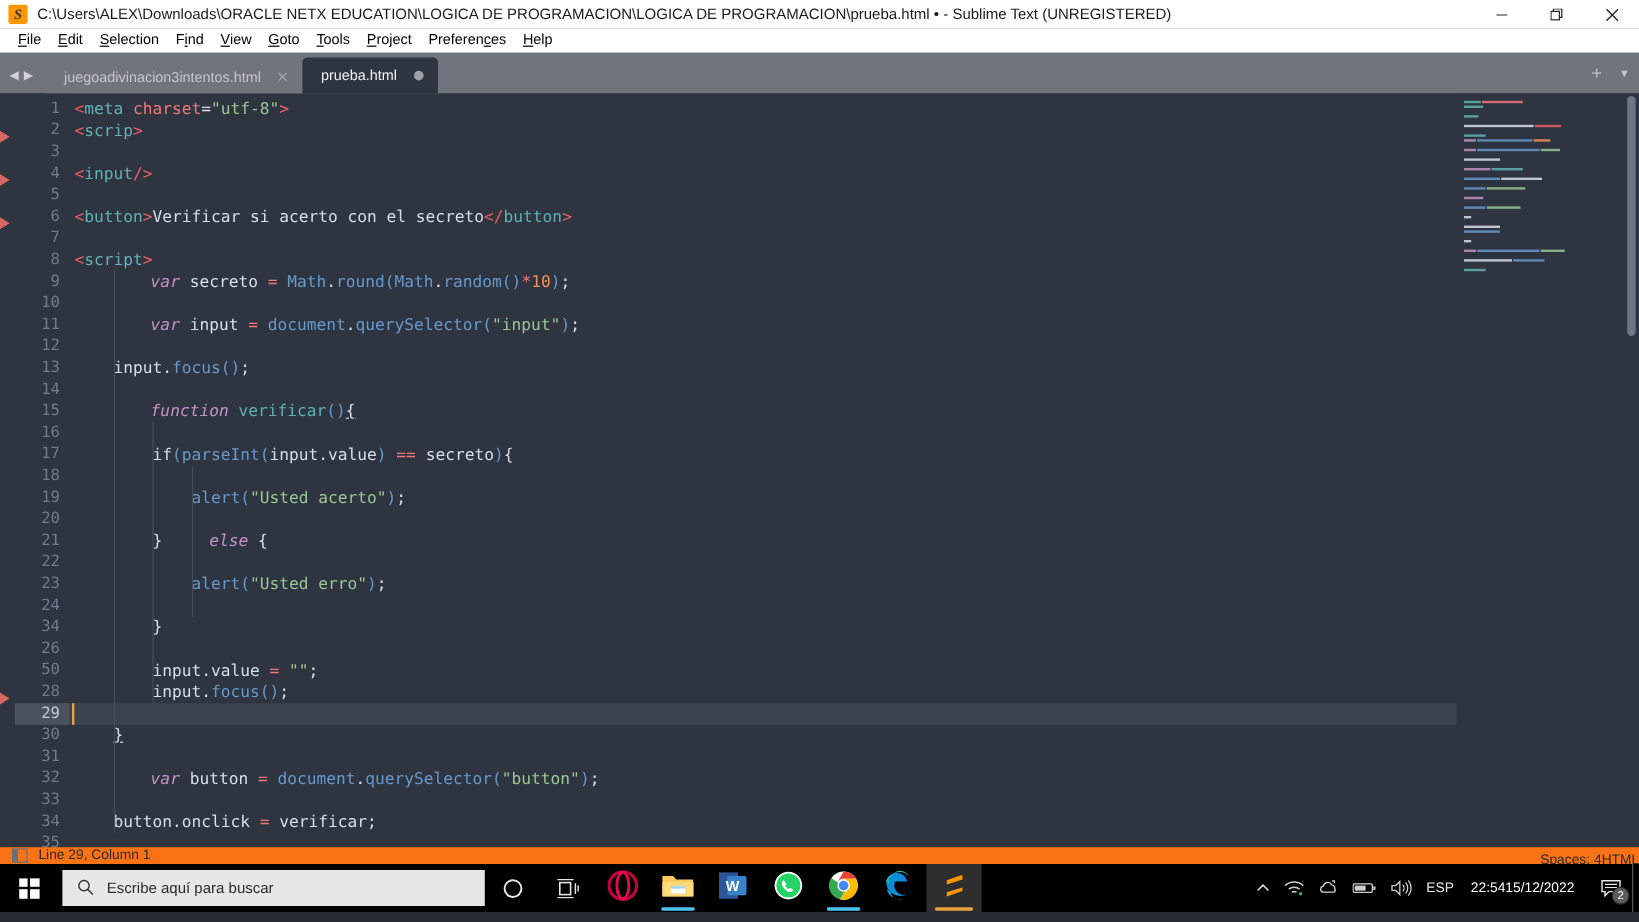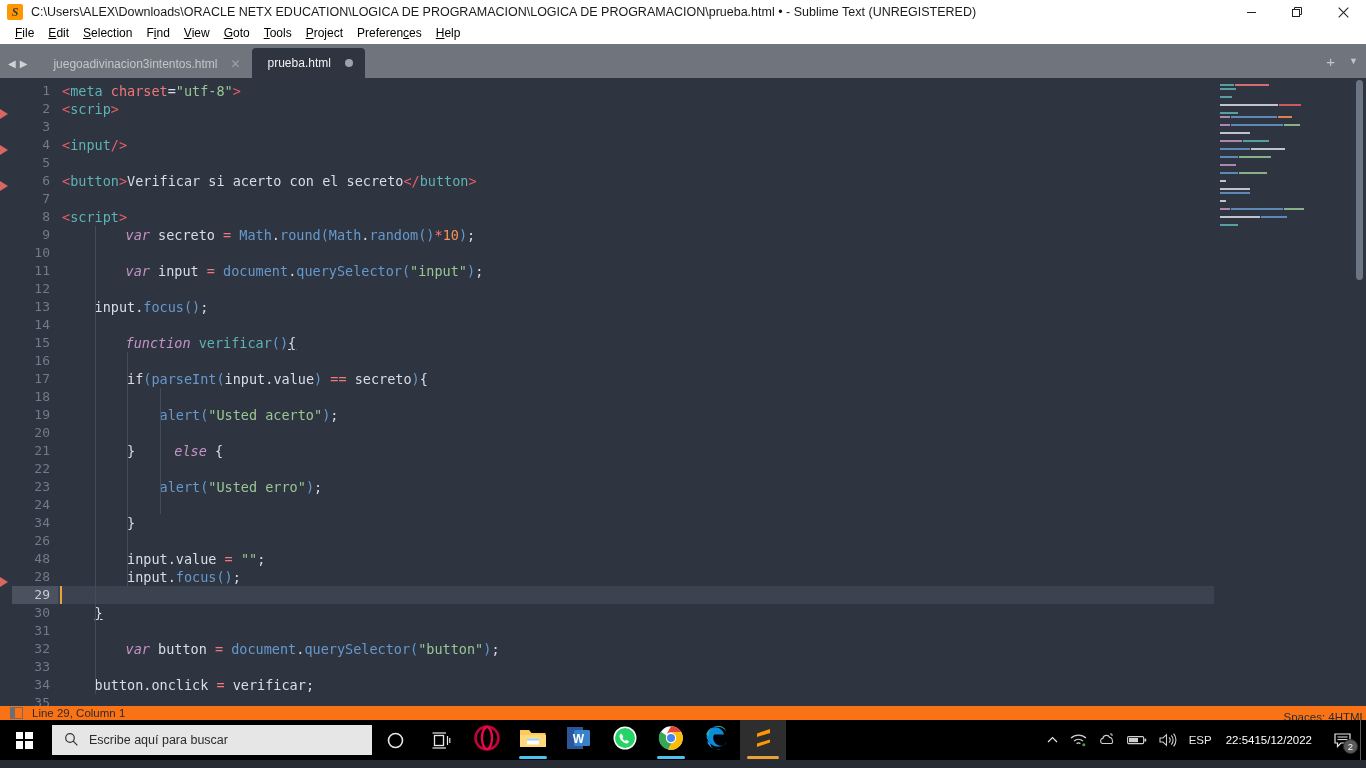--- a/index.html
+++ b/index.html
@@ -230,21 +230,21 @@
     display:flex; align-items:center; justify-content:center;
     cursor:default;
   }
   .winlogo{
     width:17px; height:17px;
     display:grid; grid-template-columns:1fr 1fr; grid-template-rows:1fr 1fr;
     gap:2px;
   }
   .winlogo i{ background:#ffffff; display:block; }
   #search-box{
-    width:320px; height:30px;
+    width:352px; height:30px;
     background:#e6e6e6;
     display:flex; align-items:center;
     margin-left:4px;
     cursor:text;
   }
   #search-icon{ margin:0 10px 0 12px; color:#333; font-size:14px; line-height:1; }
   #search-text{ font-size:12.5px; color:#2b2b2b; }
   .tb-icon{
     width:46px; height:40px;
     display:flex; align-items:center; justify-content:center;
@@ -379,21 +379,21 @@
       <div class="ln">17</div>
       <div class="ln">18</div>
       <div class="ln">19</div>
       <div class="ln">20</div>
       <div class="ln">21</div>
       <div class="ln">22</div>
       <div class="ln">23</div>
       <div class="ln">24</div>
       <div class="ln">34</div>
       <div class="ln">26</div>
-      <div class="ln">48</div>
+      <div class="ln">50</div>
       <div class="ln">28</div>
       <div class="ln active">29</div>
       <div class="ln">30</div>
       <div class="ln">31</div>
       <div class="ln">32</div>
       <div class="ln">33</div>
       <div class="ln">34</div>
       <div class="ln">35</div>
     </div>
   <div id="code-pane"><div class="cline"><span class="t-punc">&lt;</span><span class="t-tag">meta</span><span class="t-attr"> charset</span><span class="t-plain">=</span><span class="t-str">"utf-8"</span><span class="t-punc">&gt;</span></div><div class="cline"><span class="t-punc">&lt;</span><span class="t-tag">scrip</span><span class="t-punc">&gt;</span></div><div class="cline">&nbsp;</div><div class="cline"><span class="t-punc">&lt;</span><span class="t-tag">input</span><span class="t-punc">/&gt;</span></div><div class="cline">&nbsp;</div><div class="cline"><span class="t-punc">&lt;</span><span class="t-tag">button</span><span class="t-punc">&gt;</span><span class="t-plain">Verificar si acerto con el secreto</span><span class="t-punc">&lt;/</span><span class="t-tag">button</span><span class="t-punc">&gt;</span></div><div class="cline">&nbsp;</div><div class="cline"><span class="t-punc">&lt;</span><span class="t-tag">script</span><span class="t-punc">&gt;</span></div><div class="cline"><span class="t-plain">    </span><span class="t-kw">var</span><span class="t-plain"> secreto </span><span class="t-op">=</span><span class="t-plain"> </span><span class="t-obj">Math</span><span class="t-plain">.</span><span class="t-obj">round</span><span class="t-paren">(</span><span class="t-obj">Math</span><span class="t-plain">.</span><span class="t-obj">random</span><span class="t-paren">()</span><span class="t-op">*</span><span class="t-num">10</span><span class="t-paren">)</span><span class="t-plain">;</span></div><div class="cline">&nbsp;</div><div class="cline"><span class="t-plain">    </span><span class="t-kw">var</span><span class="t-plain"> input </span><span class="t-op">=</span><span class="t-plain"> </span><span class="t-obj">document</span><span class="t-plain">.</span><span class="t-fn">querySelector</span><span class="t-paren">(</span><span class="t-str">"input"</span><span class="t-paren">)</span><span class="t-plain">;</span></div><div class="cline">&nbsp;</div><div class="cline"><span class="t-plain">    input</span><span class="t-plain">.</span><span class="t-fn">focus</span><span class="t-paren">()</span><span class="t-plain">;</span></div><div class="cline">&nbsp;</div><div class="cline"><span class="t-plain">    </span><span class="t-kw">function</span><span class="t-plain"> </span><span class="t-tag">verificar</span><span class="t-paren">()</span><span class="t-under">{</span></div><div class="cline">&nbsp;</div><div class="cline"><span class="t-plain">        if</span><span class="t-paren">(</span><span class="t-obj">parseInt</span><span class="t-paren">(</span><span class="t-plain">input</span><span class="t-plain">.</span><span class="t-plain">value</span><span class="t-paren">)</span><span class="t-plain"> </span><span class="t-op">==</span><span class="t-plain"> secreto</span><span class="t-paren">)</span><span class="t-plain">{</span></div><div class="cline">&nbsp;</div><div class="cline"><span class="t-plain">            </span><span class="t-fn">alert</span><span class="t-paren">(</span><span class="t-str">"Usted acerto"</span><span class="t-paren">)</span><span class="t-plain">;</span></div><div class="cline">&nbsp;</div><div class="cline"><span class="t-plain">        }</span><span class="t-plain"> </span><span class="t-kw">else</span><span class="t-plain"> {</span></div><div class="cline">&nbsp;</div><div class="cline"><span class="t-plain">            </span><span class="t-fn">alert</span><span class="t-paren">(</span><span class="t-str">"Usted erro"</span><span class="t-paren">)</span><span class="t-plain">;</span></div><div class="cline">&nbsp;</div><div class="cline"><span class="t-plain">        }</span></div><div class="cline">&nbsp;</div><div class="cline"><span class="t-plain">        input</span><span class="t-plain">.</span><span class="t-plain">value </span><span class="t-op">=</span><span class="t-plain"> </span><span class="t-str">""</span><span class="t-plain">;</span></div><div class="cline"><span class="t-plain">        input</span><span class="t-plain">.</span><span class="t-fn">focus</span><span class="t-paren">()</span><span class="t-plain">;</span></div><div class="cline active">&nbsp;</div><div class="cline"><span class="t-plain">    </span><span class="t-under">}</span></div><div class="cline">&nbsp;</div><div class="cline"><span class="t-plain">    </span><span class="t-kw">var</span><span class="t-plain"> button </span><span class="t-op">=</span><span class="t-plain"> </span><span class="t-obj">document</span><span class="t-plain">.</span><span class="t-fn">querySelector</span><span class="t-paren">(</span><span class="t-str">"button"</span><span class="t-paren">)</span><span class="t-plain">;</span></div><div class="cline">&nbsp;</div><div class="cline"><span class="t-plain">    button</span><span class="t-plain">.</span><span class="t-plain">onclick </span><span class="t-op">=</span><span class="t-plain"> verificar</span><span class="t-plain">;</span></div><div class="cline">&nbsp;</div><div class="ig" style="left: 36.52px; top: 148px; height: 468px;"></div><div class="ig" style="left: 69.04px; top: 274px; height: 234px;"></div><div class="ig" style="left: 101.56px; top: 310px; height: 126px;"></div></div>

